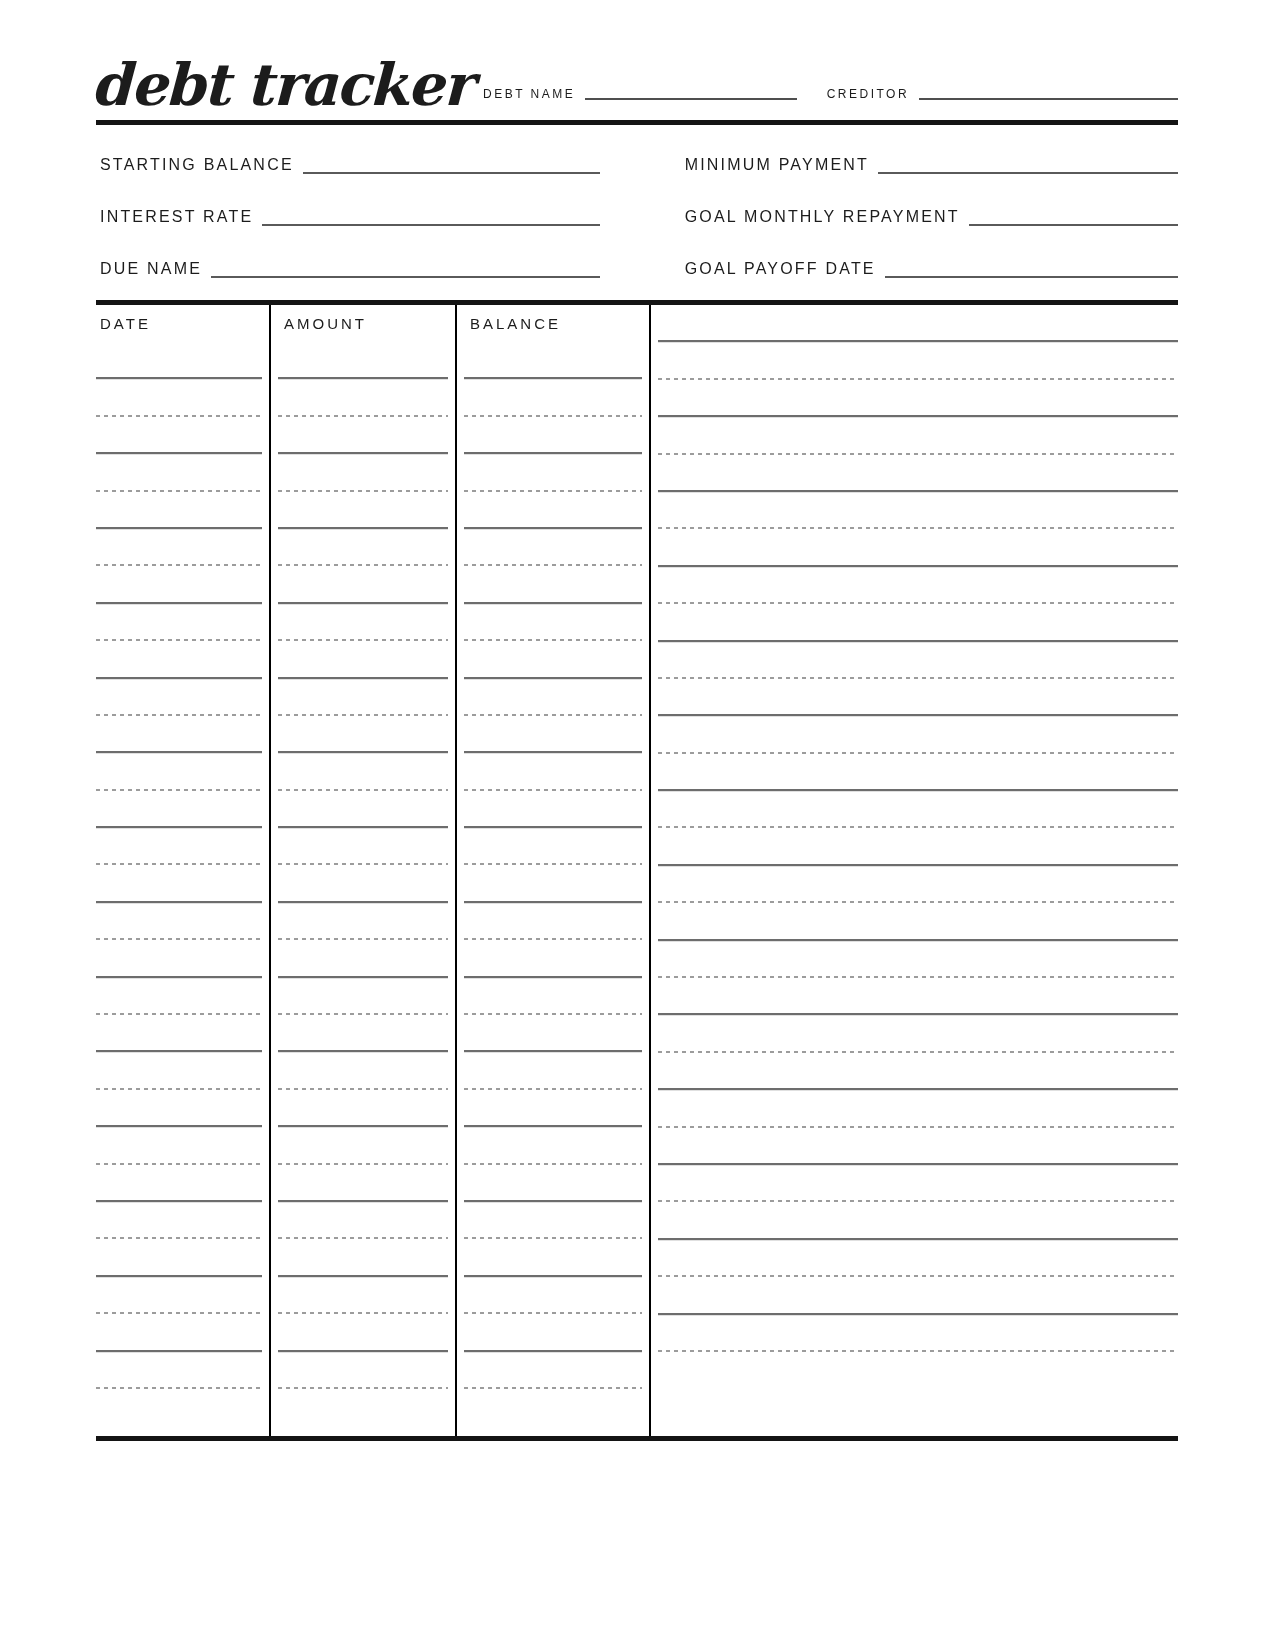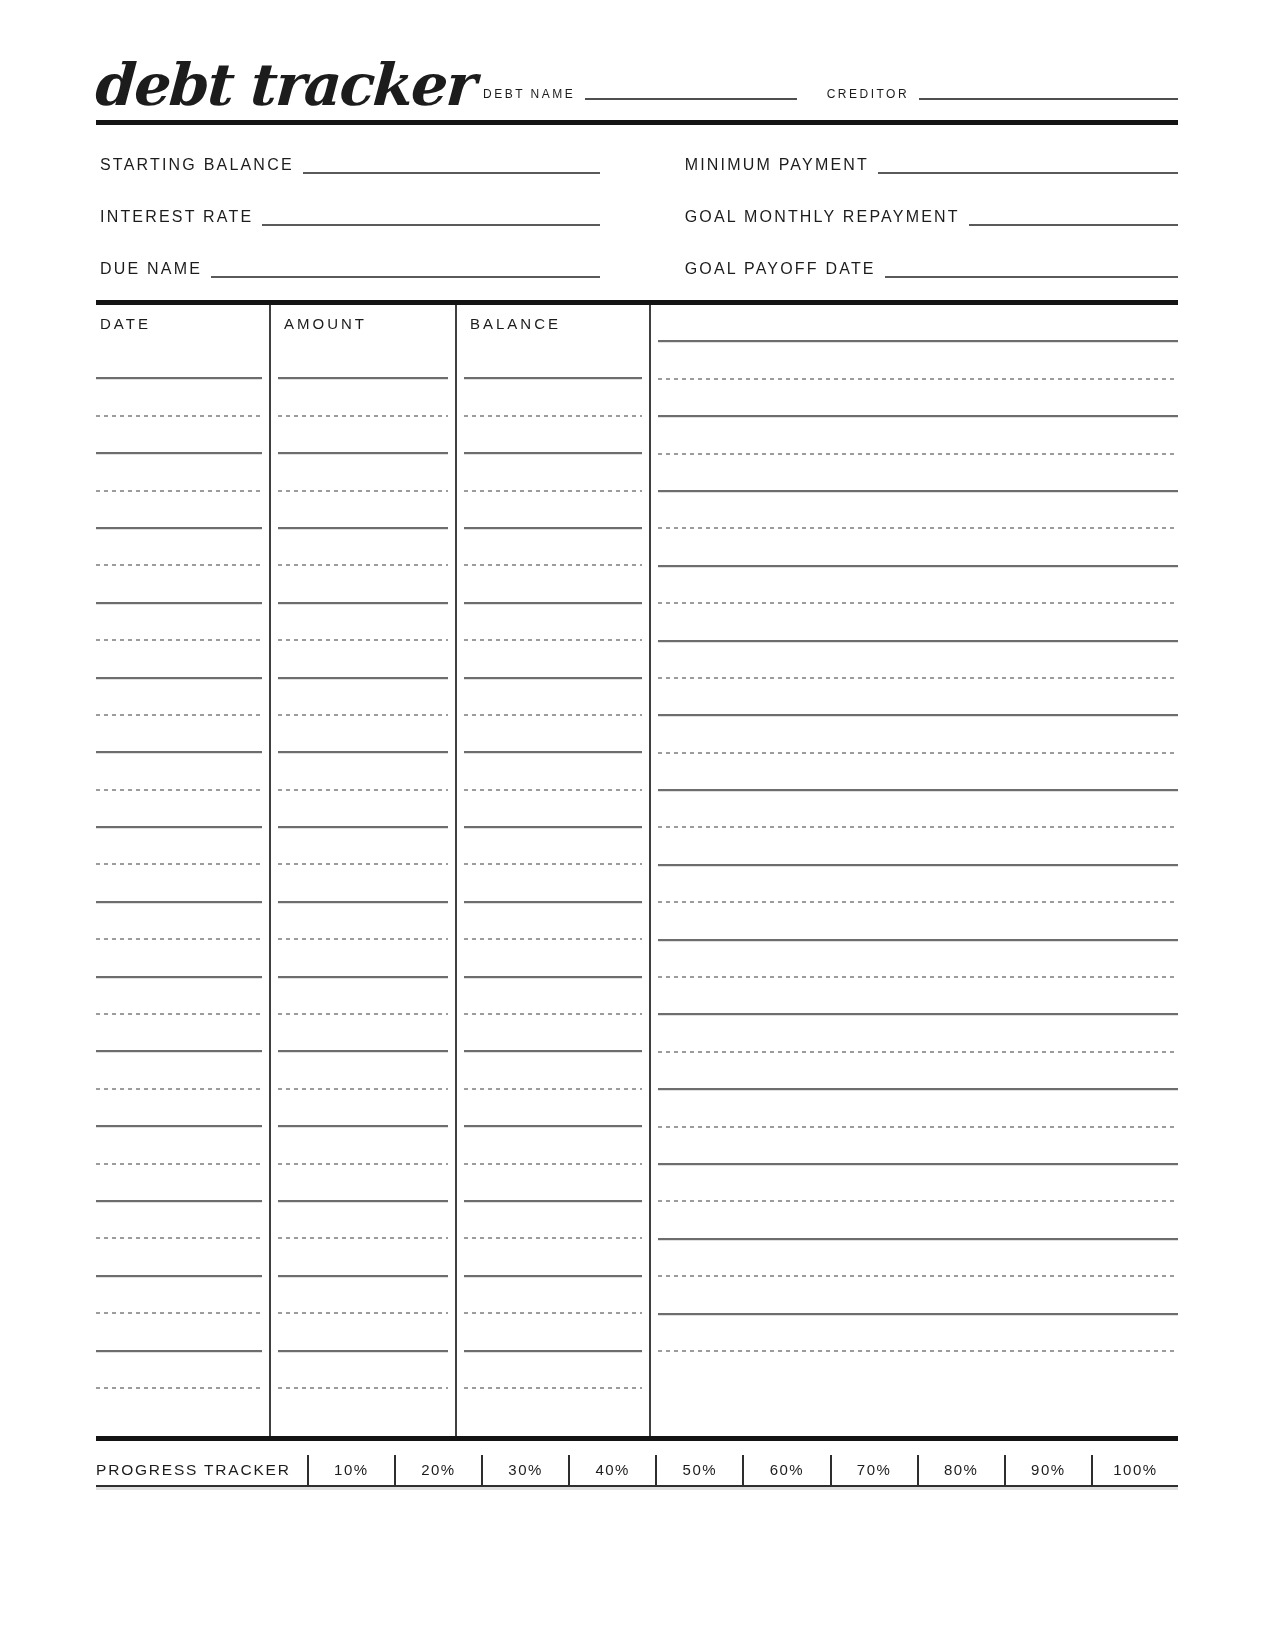--- a/index.html
+++ b/index.html
@@ -85,21 +85,21 @@
     margin-left: 9px;
     border-bottom: 2px solid #5a5a5a;
   }
 
   
   .table {
     display: flex;
     align-items: stretch;
   }
   .tcol { flex: none; }
-  .tcol + .tcol { border-left: 2px solid #404040; }
+  .tcol + .tcol { border-left: 2px solid #000000; }
   .tcol-date    { width: 173px; }
   .tcol-amount  { width: 186px; }
   .tcol-balance { width: 194px; }
   .tcol-notes   { flex: 1; }
   .tcol-header {
     height: 37px;
     display: flex;
     align-items: center;
     font-size: 15px;
     letter-spacing: 3px;
@@ -350,28 +350,14 @@
             <div class="line-row solid"></div>
             <div class="line-row dashed"></div>
           </div>
         <div class="tcol-spacer"></div>
       </div>
     </div>
   </div>
 
   <div class="rule-thick"></div>
 
-  <div class="progress">
-    <div class="progress-label">PROGRESS TRACKER</div>
-
-  <div class="progress-cell">10%</div>
-      <div class="progress-cell">20%</div>
-      <div class="progress-cell">30%</div>
-      <div class="progress-cell">40%</div>
-      <div class="progress-cell">50%</div>
-      <div class="progress-cell">60%</div>
-      <div class="progress-cell">70%</div>
-      <div class="progress-cell">80%</div>
-      <div class="progress-cell">90%</div>
-      <div class="progress-cell">100%</div>
-    </div>
 
 </div>
 
 </body></html>

